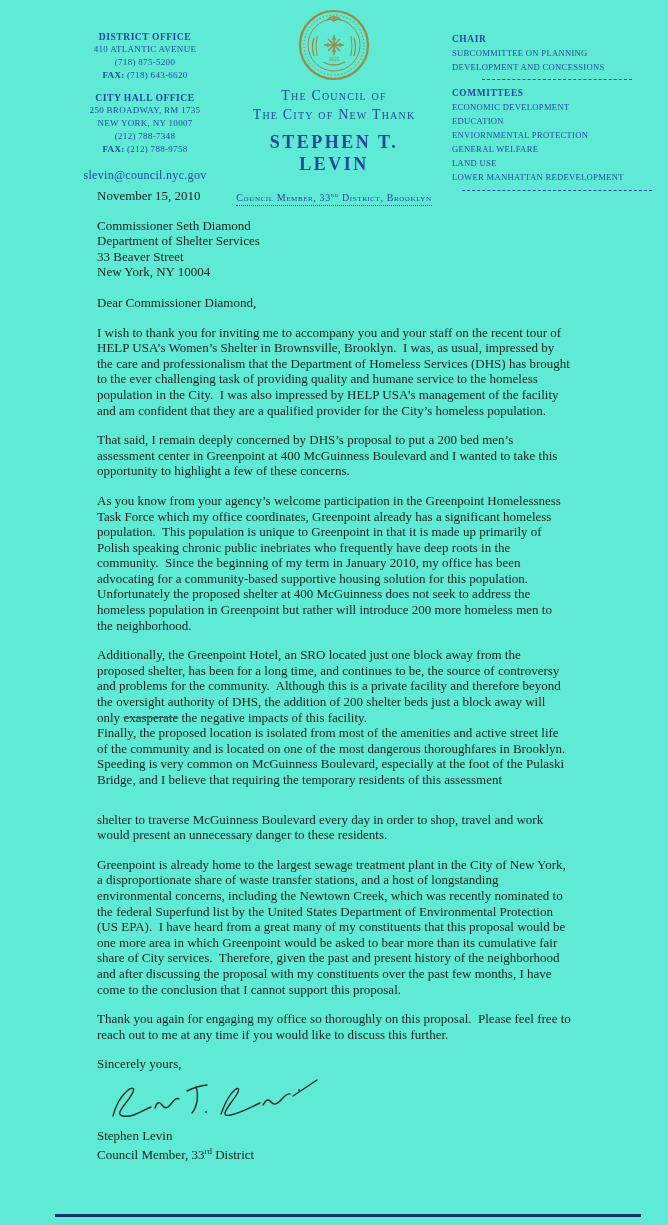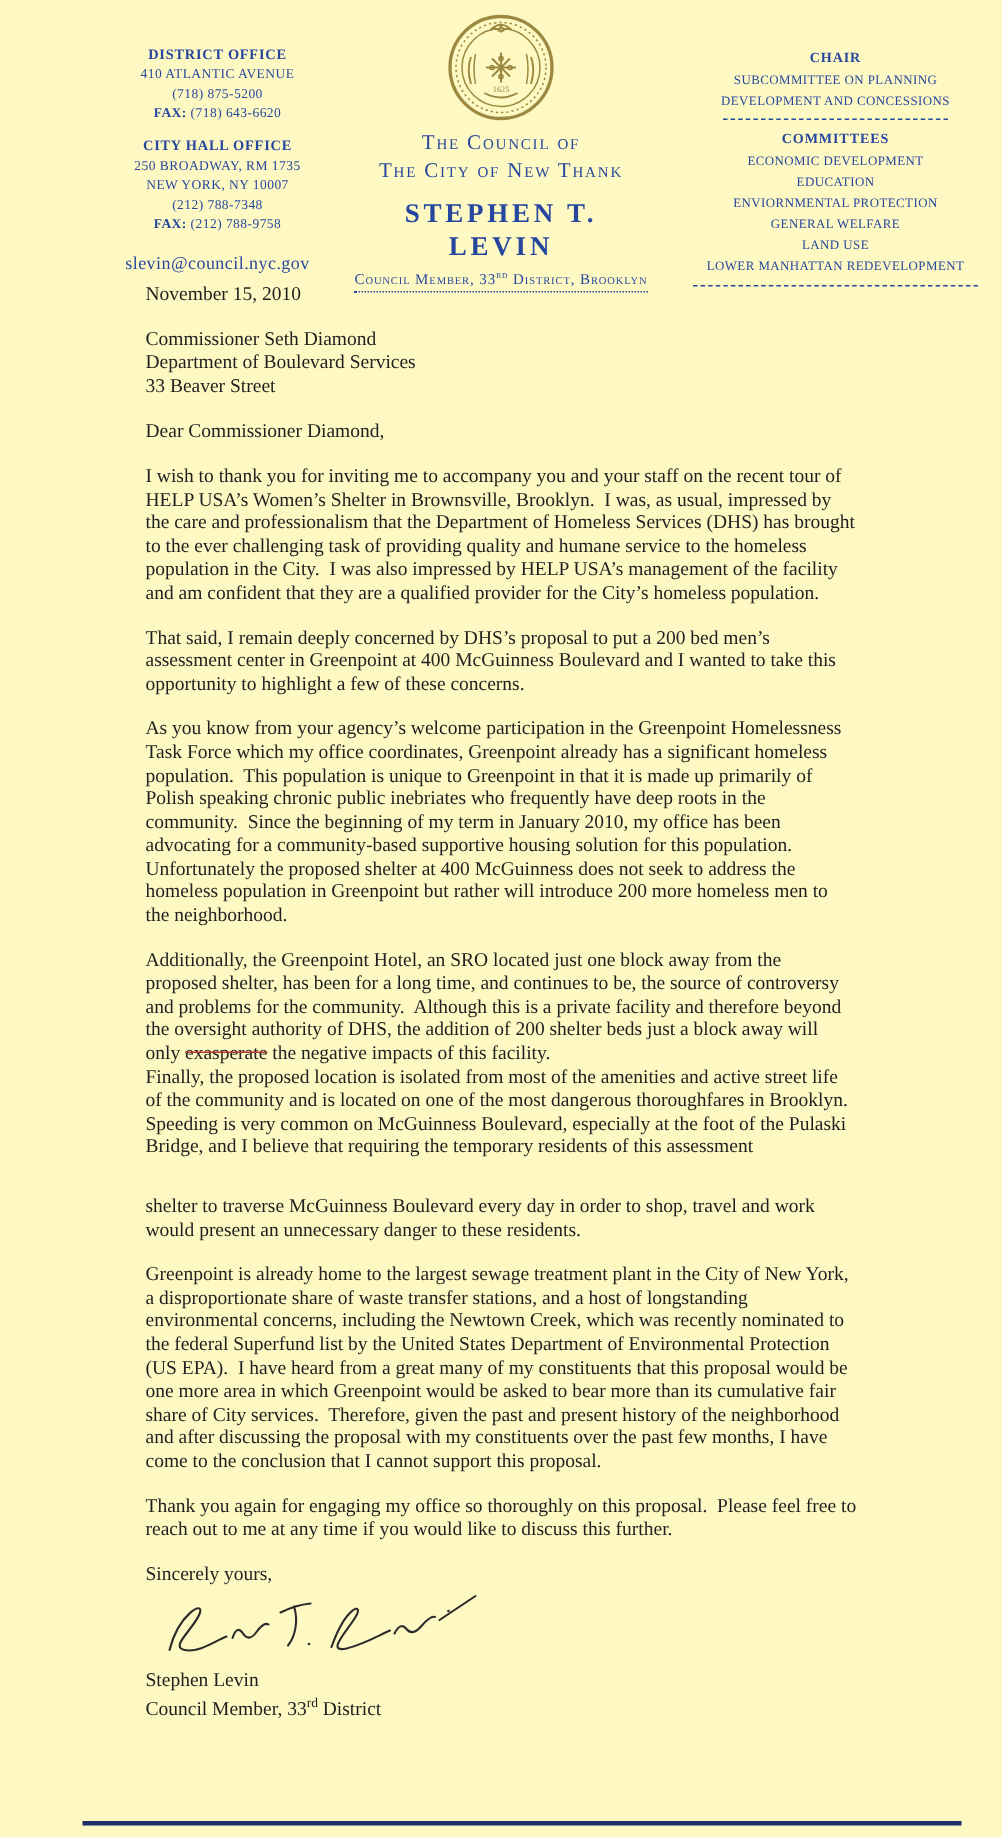--- a/index.html
+++ b/index.html
@@ -1,31 +1,31 @@
 <!DOCTYPE html>
 <html><head>
 <meta charset="utf-8">
 <style>
   html,body { margin:0; padding:0; background:#ffffff; }
   .page {
-    position:relative; width:668px; height:1225px; background:#fef9c3;
+    position:relative; width:668px; height:1225px; background:#5eead4;
     font-family:"Liberation Serif", serif; color:#1f1f1f; overflow:hidden;
   }
   
   .lh { color:#27479e; }
   .lh-left   { position:absolute; left:52px;  top:30px; width:186px; text-align:center; font-size:9px; line-height:13px; letter-spacing:.3px; }
   .lh-center { position:absolute; left:232px; top:8px;  width:204px; text-align:center; }
-  .lh-right  { position:absolute; left:452px; top:32px; width:210px; text-align:center; font-size:8.6px; line-height:14px; letter-spacing:.3px; }
+  .lh-right  { position:absolute; left:452px; top:32px; width:210px; font-size:8.6px; line-height:14px; letter-spacing:.3px; }
   .lh-office-title { font-weight:bold; font-size:9.6px; letter-spacing:.5px; }
   .lh-gap { height:9px; }
   .lh-email { margin-top:13px; font-size:12px; }
   .seal-wrap { height:78px; }
   .org-line { font-variant:small-caps; font-size:14px; line-height:19px; letter-spacing:1.2px; }
   .member-name { font-weight:bold; font-size:18px; letter-spacing:2.5px; margin-top:7px; line-height:22px; }
-  .member-sub { display:inline-block; font-variant:small-caps; font-size:10px; letter-spacing:.6px; margin-top:4px; padding-bottom:2px; border-bottom:1px dotted #27479e; }
+  .member-sub { display:inline-block; font-variant:small-caps; font-size:10px; letter-spacing:.6px; margin-top:16px; padding-bottom:2px; border-bottom:1px dotted #27479e; }
   .member-sub sup { font-size:7px; }
   .lh-chair-title, .lh-comm-title { font-weight:bold; font-size:9.4px; letter-spacing:.6px; }
   .dash-rule { border-bottom:1px dashed #27479e; width:150px; margin:4px auto 6px auto; height:1px; }
   .dash-rule.wide { width:190px; margin-top:5px; }
   
   .body-flow { position:absolute; left:97px; top:188px; width:474px; font-size:13px; line-height:15.6px; }
   .body-flow p { margin:0 0 14px 0; white-space:pre-wrap; }
   .addr-line, .date-line, .salutation { white-space:pre-wrap; }
   .date-line { margin-bottom:14px; }
   .addr-block { margin-bottom:15px; }
@@ -109,22 +109,23 @@
     <div>LAND USE</div>
     <div>LOWER MANHATTAN REDEVELOPMENT</div>
     <div class="dash-rule wide"></div>
   </div>
 
   <div class="body-flow">
     <div class="date-line">November 15, 2010</div>
 
     <div class="addr-block">
       <div class="addr-line">Commissioner Seth Diamond</div>
-      <div class="addr-line">Department of Boulevard Services</div>
+      <div class="addr-line">Department of Shelter Services</div>
       <div class="addr-line">33 Beaver Street</div>
+      <div class="addr-line">New York, NY 10004</div>
     </div>
 
     <div class="salutation">Dear Commissioner Diamond,</div>
 
     <p>I wish to thank you for inviting me to accompany you and your staff on the recent tour of HELP USA’s Women’s Shelter in Brownsville, Brooklyn.  I was, as usual, impressed by the care and professionalism that the Department of Homeless Services (DHS) has brought to the ever challenging task of providing quality and humane service to the homeless population in the City.  I was also impressed by HELP USA’s management of the facility and am confident that they are a qualified provider for the City’s homeless population.</p>
     <p>That said, I remain deeply concerned by DHS’s proposal to put a 200 bed men’s assessment center in Greenpoint at 400 McGuinness Boulevard and I wanted to take this opportunity to highlight a few of these concerns.</p>
     <p>As you know from your agency’s welcome participation in the Greenpoint Homelessness Task Force which my office coordinates, Greenpoint already has a significant homeless population.  This population is unique to Greenpoint in that it is made up primarily of Polish speaking chronic public inebriates who frequently have deep roots in the community.  Since the beginning of my term in January 2010, my office has been advocating for a community-based supportive housing solution for this population.  Unfortunately the proposed shelter at 400 McGuinness does not seek to address the homeless population in Greenpoint but rather will introduce 200 more homeless men to the neighborhood.</p>
 
     <p class="p-no-gap"><span>Additionally, the Greenpoint Hotel, an SRO located just one block away from the proposed shelter, has been for a long time, and continues to be, the source of controversy and problems for the community.  Although this is a private facility and therefore beyond the oversight authority of DHS, the addition of 200 shelter beds just a block away will only </span><span class="struck">exasperate</span><span> the negative impacts of this facility.</span></p>
 

